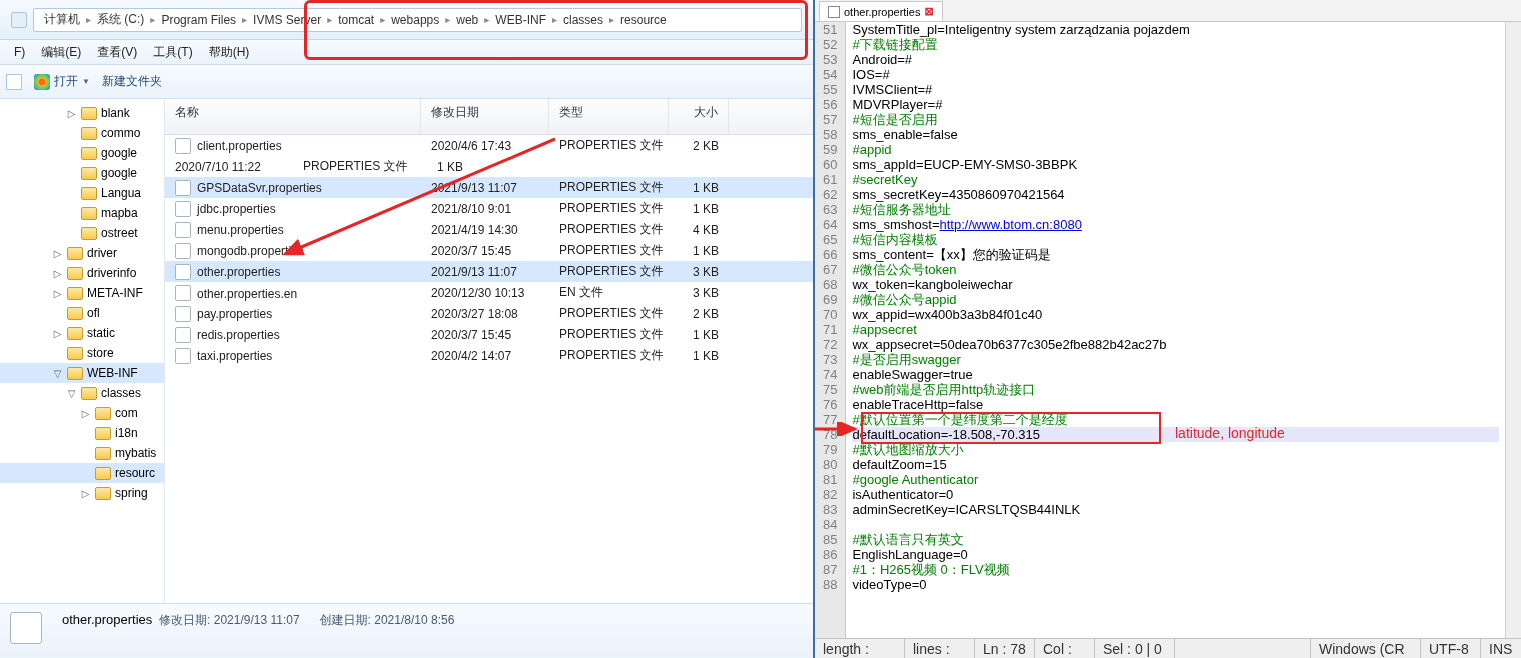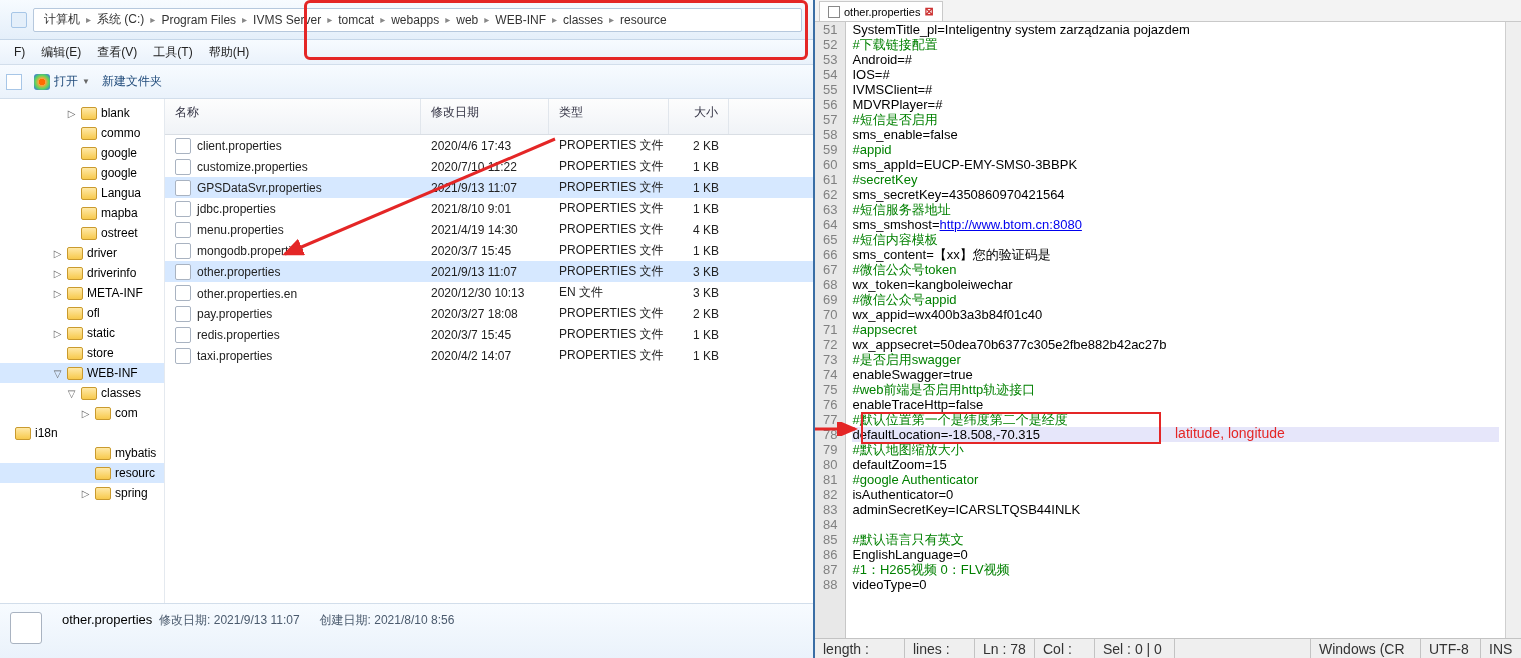--- a/index.html
+++ b/index.html
@@ -186,21 +186,21 @@
           <div class="tree-item" style="padding-left: 66px;">
             <span class="expander">▽</span>
             <span class="folder-ico"></span>
             <span>classes</span>
           </div>
           <div class="tree-item" style="padding-left: 80px;">
             <span class="expander">▷</span>
             <span class="folder-ico"></span>
             <span>com</span>
           </div>
-          <div class="tree-item" style="">
+          <div class="tree-item" style="padding-left: 80px;">
             <span class="expander"></span>
             <span class="folder-ico"></span>
             <span>i18n</span>
           </div>
           <div class="tree-item" style="padding-left: 80px;">
             <span class="expander"></span>
             <span class="folder-ico"></span>
             <span>mybatis</span>
           </div>
           <div class="tree-item sel" style="padding-left: 80px;">
@@ -222,21 +222,20 @@
           <div class="col col-size">大小</div>
         </div>
         <div class="list-body" id="files">
             <div class="row">
               <div class="cell col-name" style="display:flex;align-items:center"><span class="file-ico"></span>client.properties</div>
               <div class="cell col-date">2020/4/6 17:43</div>
               <div class="cell col-type">PROPERTIES 文件</div>
               <div class="cell col-size">2 KB</div>
             </div>
             <div class="row">
-              <div class="cell col-name" style="display:flex;align-items:center"><span class="file-ico"></span>customize.properties</div>
               <div class="cell col-date">2020/7/10 11:22</div>
               <div class="cell col-type">PROPERTIES 文件</div>
               <div class="cell col-size">1 KB</div>
             </div>
             <div class="row sel">
               <div class="cell col-name" style="display:flex;align-items:center"><span class="file-ico"></span>GPSDataSvr.properties</div>
               <div class="cell col-date">2021/9/13 11:07</div>
               <div class="cell col-type">PROPERTIES 文件</div>
               <div class="cell col-size">1 KB</div>
             </div>

